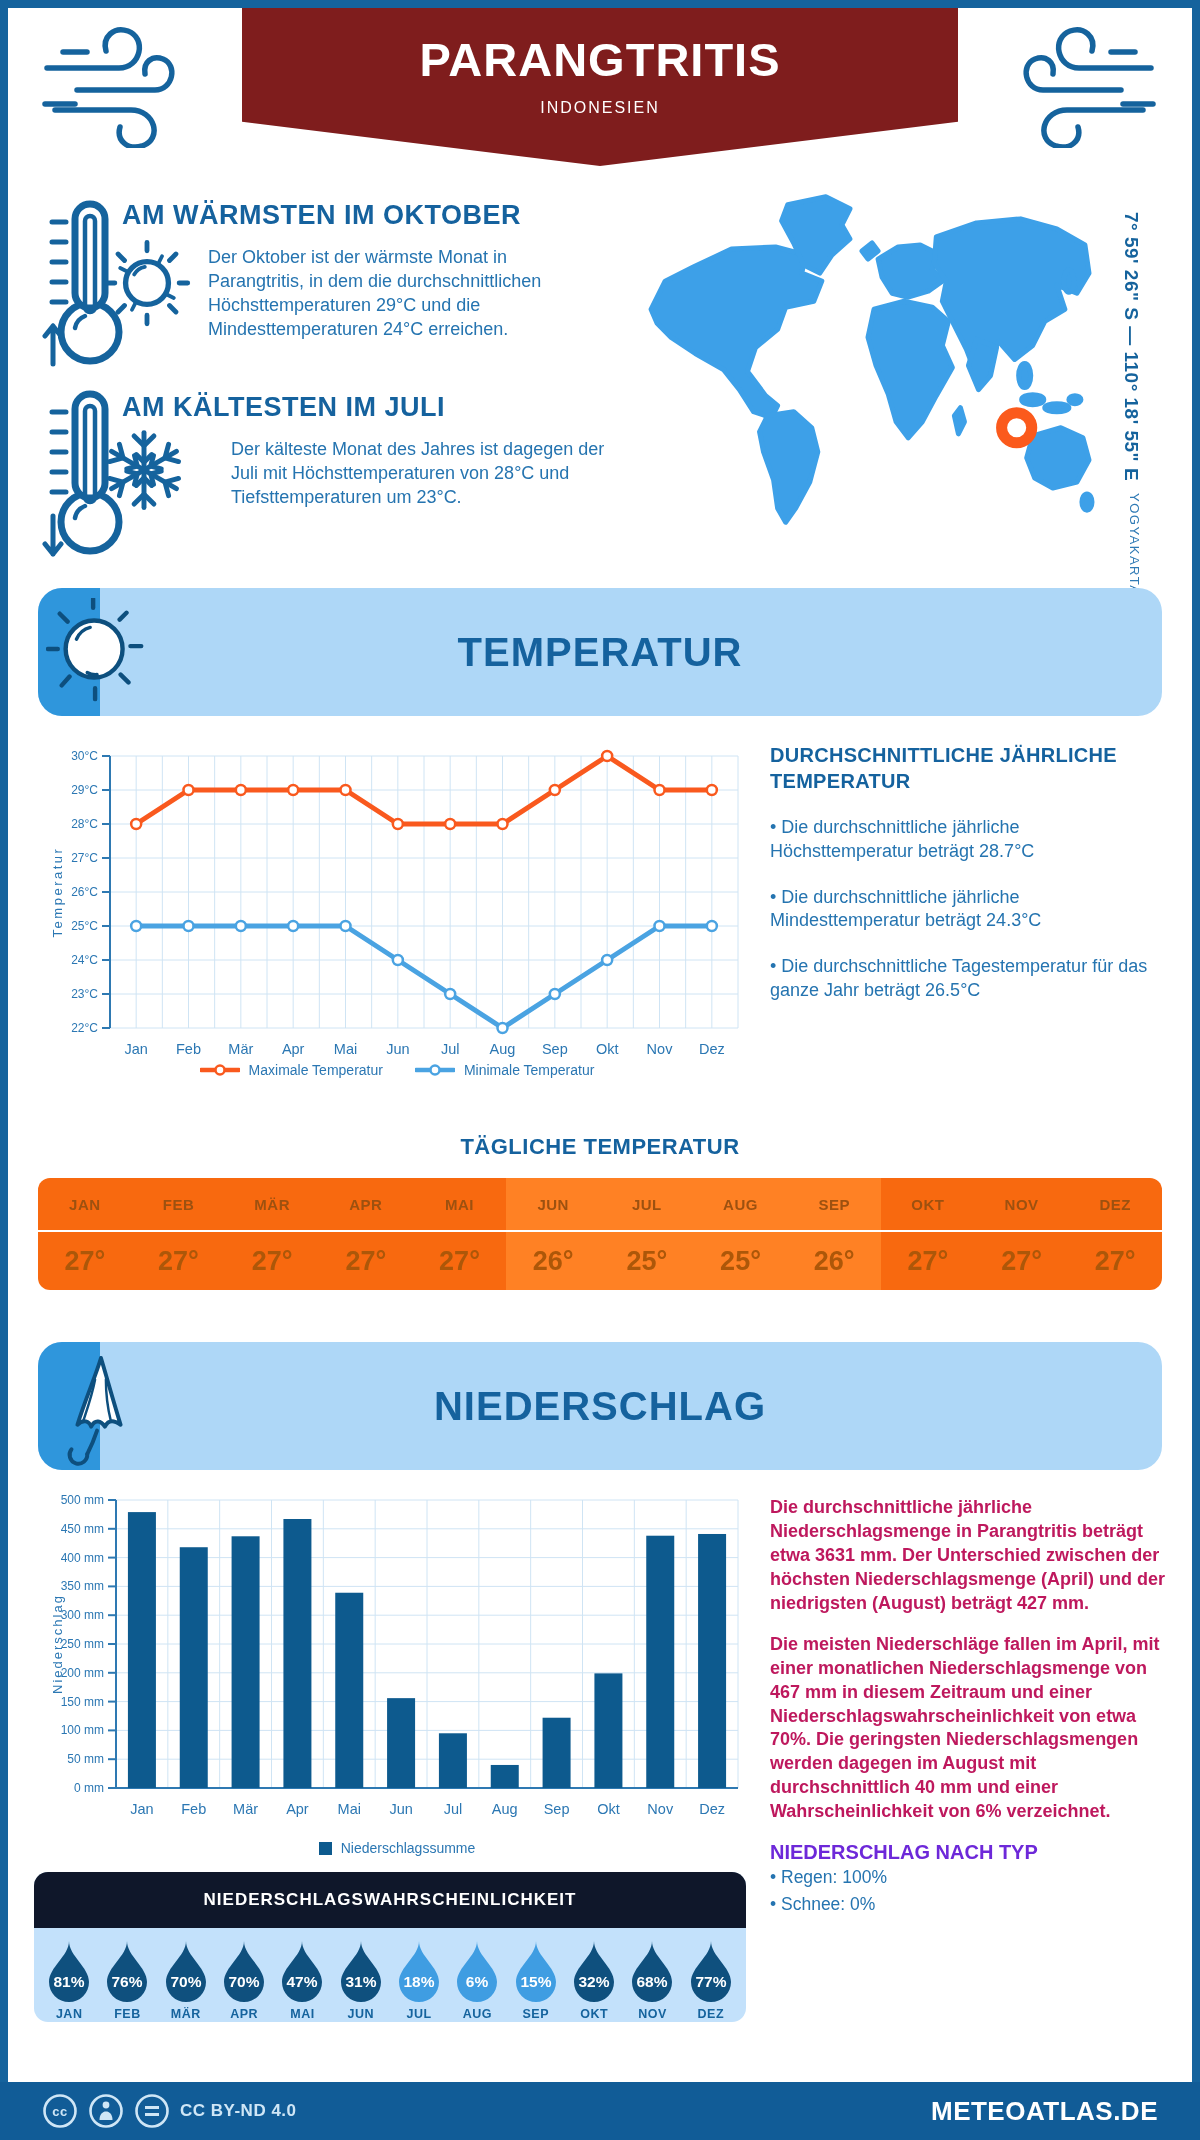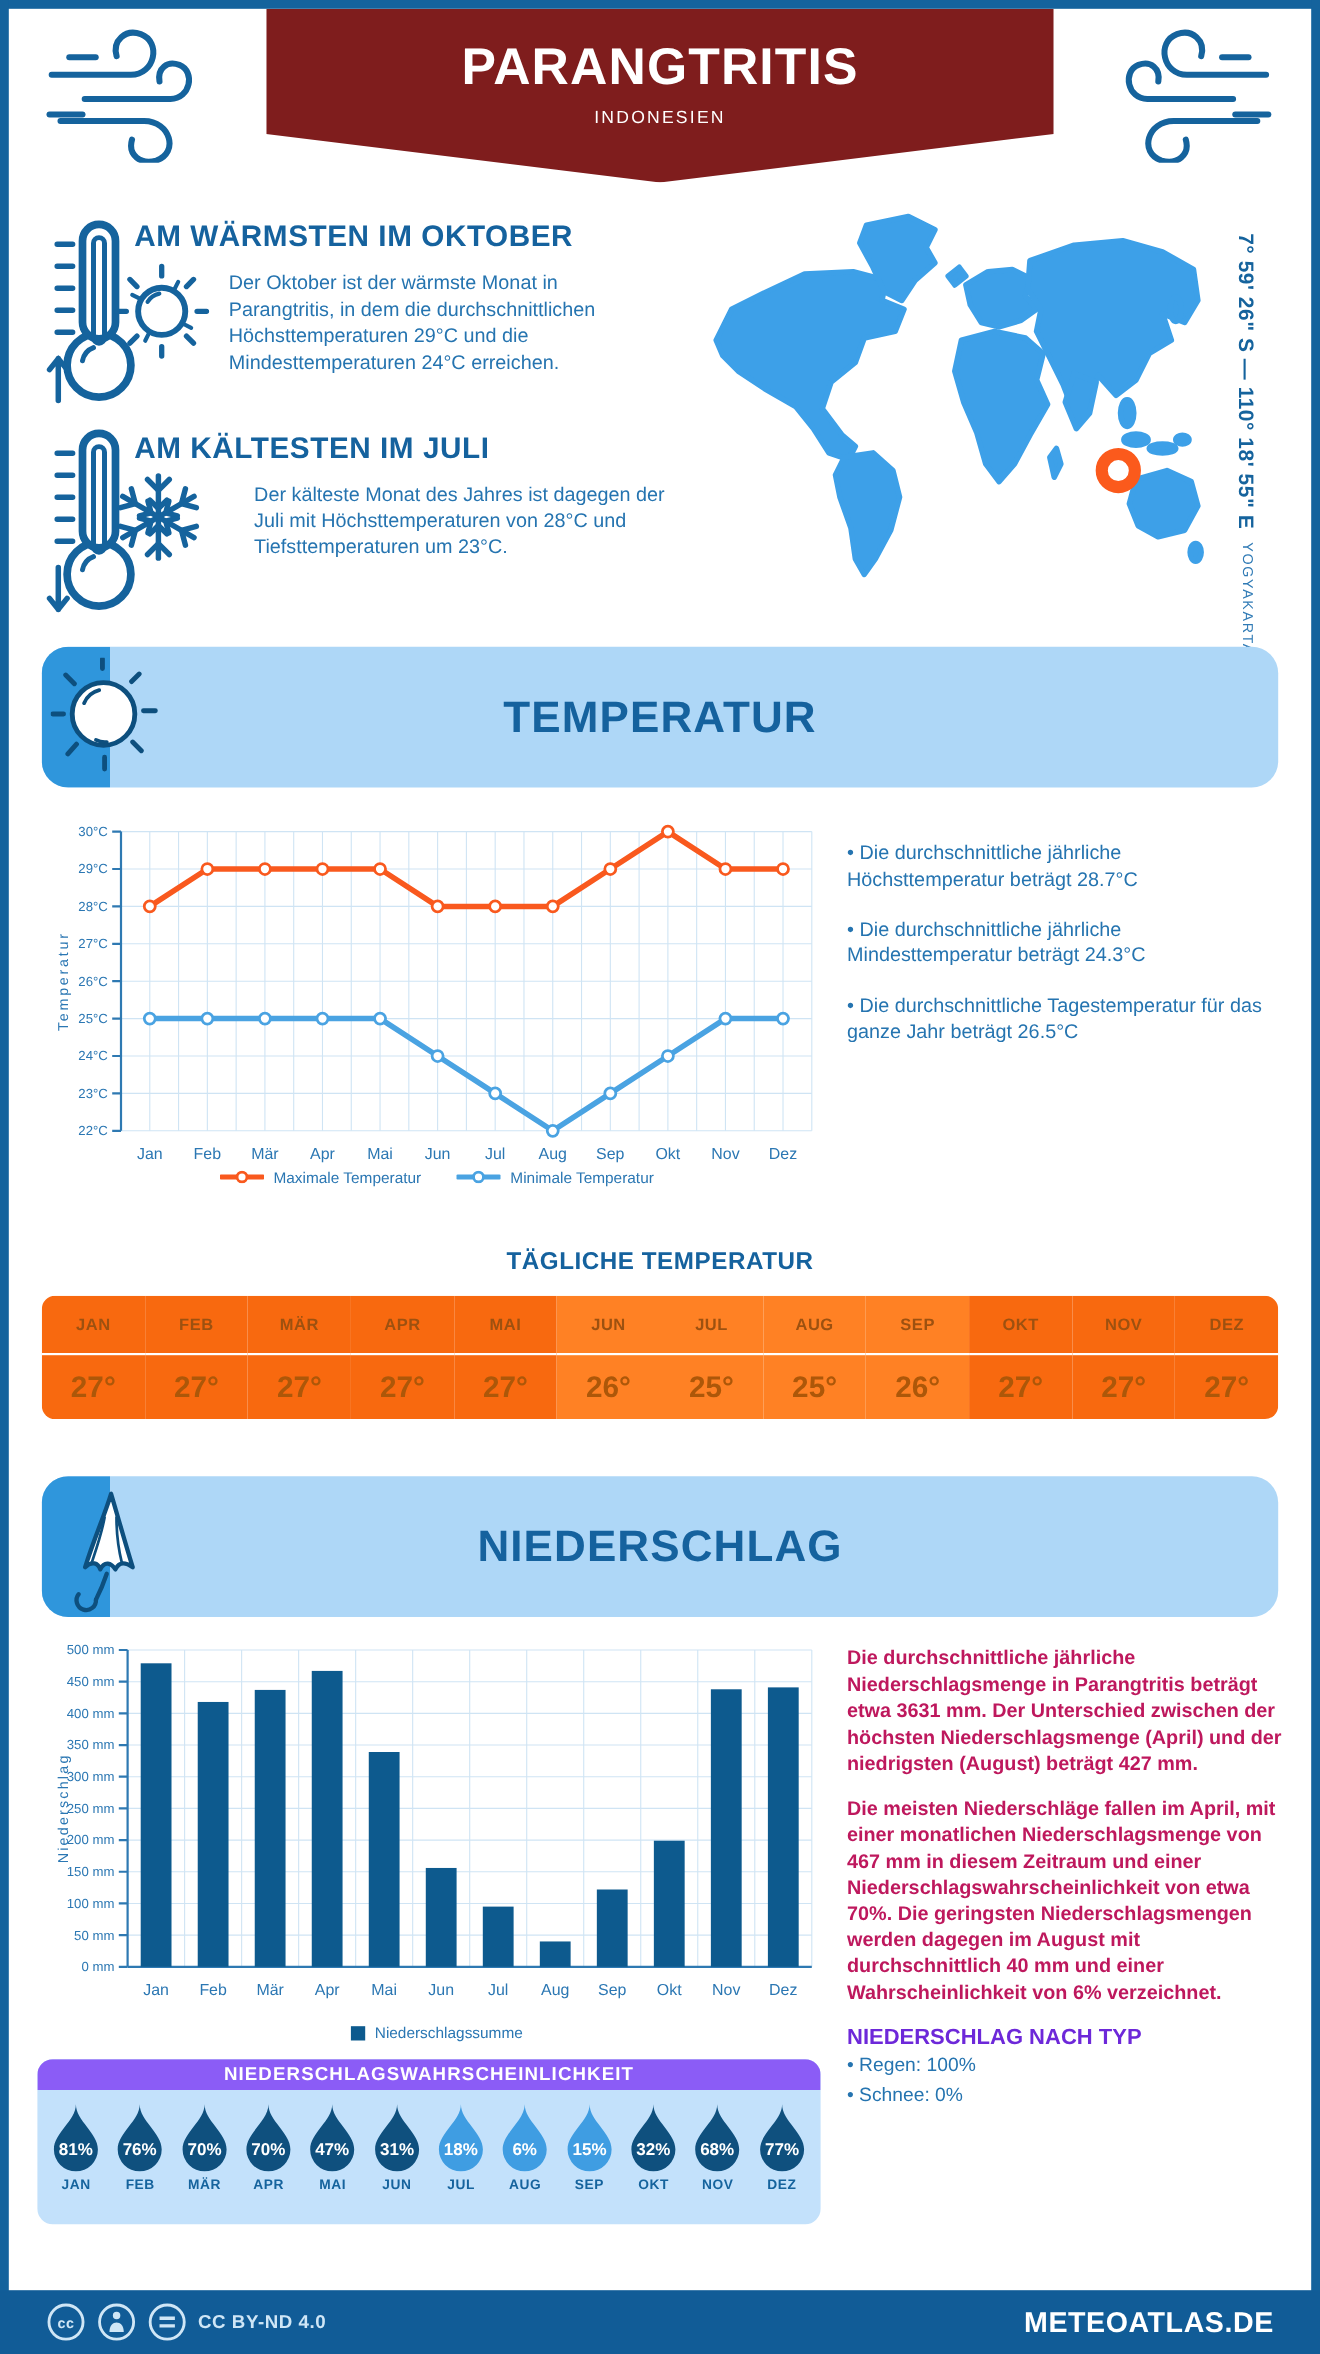--- a/index.html
+++ b/index.html
@@ -47,21 +47,21 @@
   
   .daily-title{left:0;top:1134px;width:100%;text-align:center;font-size:22px;font-weight:bold;color:#15629e;letter-spacing:.5px;}
   .daily-table{left:38px;top:1178px;width:1124px;height:112px;border-radius:12px;overflow:hidden;display:flex;}
   .daily-col{flex:1;display:flex;flex-direction:column;}
   .daily-col .m{height:52px;display:flex;align-items:center;justify-content:center;font-size:15px;font-weight:bold;color:#9d5110;letter-spacing:.5px;}
   .daily-col .v{height:58px;border-top:2px solid #fff;display:flex;align-items:center;justify-content:center;font-size:27px;font-weight:bold;color:#ad5709;}
   .cell-dark{background:#f8690f;}
   .cell-light{background:#ff8124;}
   
   .prob-panel{left:34px;top:1872px;width:712px;height:150px;border-radius:14px;overflow:hidden;background:#c3e1fb;}
-  .prob-header{height:28px;background:#8b5cf6;color:#fff;font-size:17px;font-weight:bold;letter-spacing:1px;display:flex;align-items:center;justify-content:center;}
+  .prob-header{height:56px;background:#0f172a;color:#fff;font-size:17px;font-weight:bold;letter-spacing:1px;display:flex;align-items:center;justify-content:center;}
   .prob-body{display:flex;padding:12px 6px 0 6px;}
   .prob-col{flex:1;display:flex;flex-direction:column;align-items:center;}
   .prob-col .pm{margin-top:5px;font-size:12.5px;font-weight:bold;color:#15639d;letter-spacing:.5px;}
   
   .type-title{font-size:20px;font-weight:bold;color:#6d28d9;margin-top:16px;}
   .type-item{font-size:17.5px;color:#2574b0;line-height:1.55;}
   
   .footer{left:0;top:2082px;width:1200px;height:58px;background:#115c97;display:flex;align-items:center;justify-content:space-between;padding:0 42px;box-sizing:border-box;}
   .footer-left{display:flex;align-items:center;gap:10px;color:#cfe6f6;font-size:17px;font-weight:bold;letter-spacing:.5px;}
   .footer-site{color:#fff;font-size:26px;font-weight:bold;letter-spacing:.5px;}
@@ -288,20 +288,21 @@
     <div class="legend-item">
       <svg width="40" height="12" viewBox="0 0 40 12">
         <line x1="1" y1="6" x2="39" y2="6" stroke="#4aa3e2" stroke-width="4.5" stroke-linecap="round"></line>
         <circle cx="20" cy="6" r="4.5" fill="#fff" stroke="#4aa3e2" stroke-width="2.5"></circle>
       </svg>
       <span>Minimale Temperatur</span>
     </div>
   </div>
 
 <div class="abs" style="left:770px;top:742px;width:394px;">
+  <div class="sum-title">DURCHSCHNITTLICHE JÄHRLICHE TEMPERATUR</div>
   <div>
       <div class="bullet">• Die durchschnittliche jährliche Höchsttemperatur beträgt 28.7°C</div>
       <div class="bullet">• Die durchschnittliche jährliche Mindesttemperatur beträgt 24.3°C</div>
       <div class="bullet">• Die durchschnittliche Tagestemperatur für das ganze Jahr beträgt 26.5°C</div>
     </div>
 </div>
 
 <div class="abs daily-title">TÄGLICHE TEMPERATUR</div>
 <div class="abs daily-table" id="daily-table">
     <div class="daily-col cell-dark">

